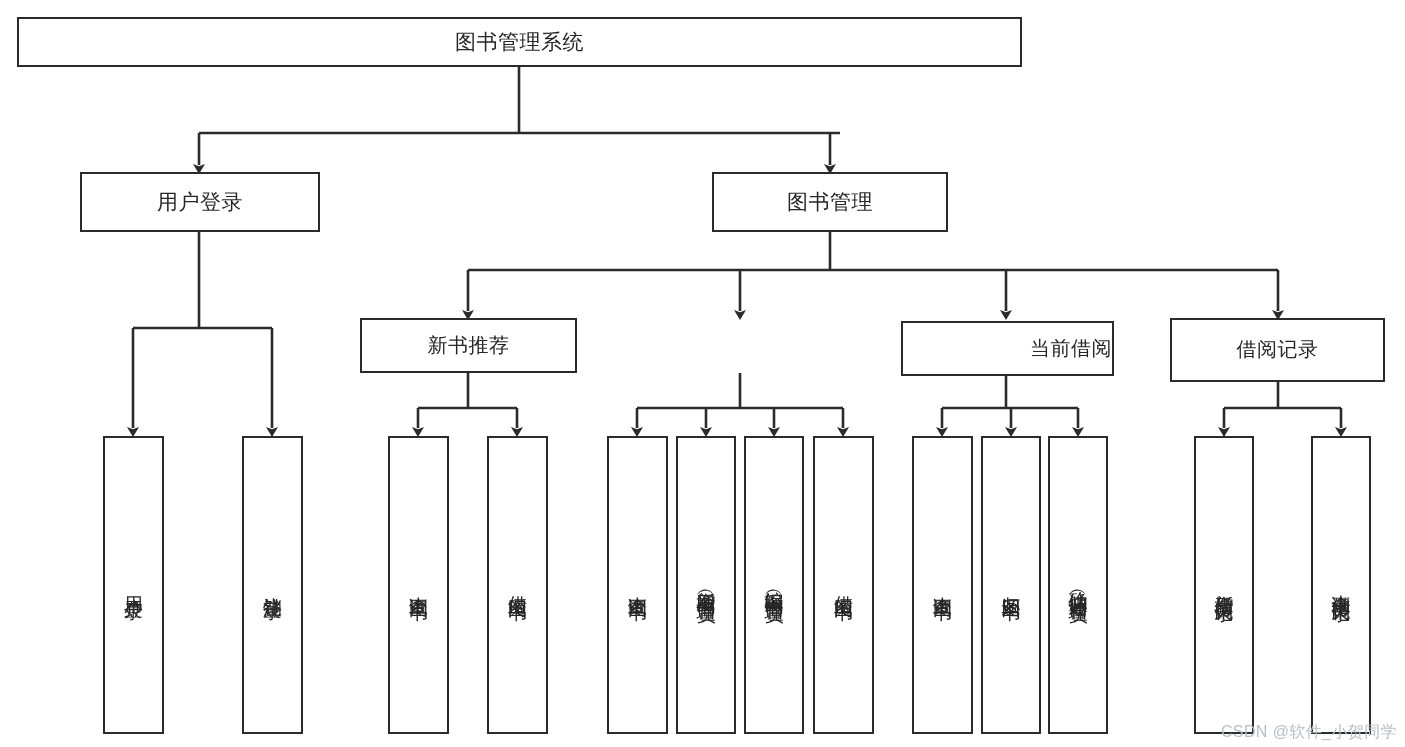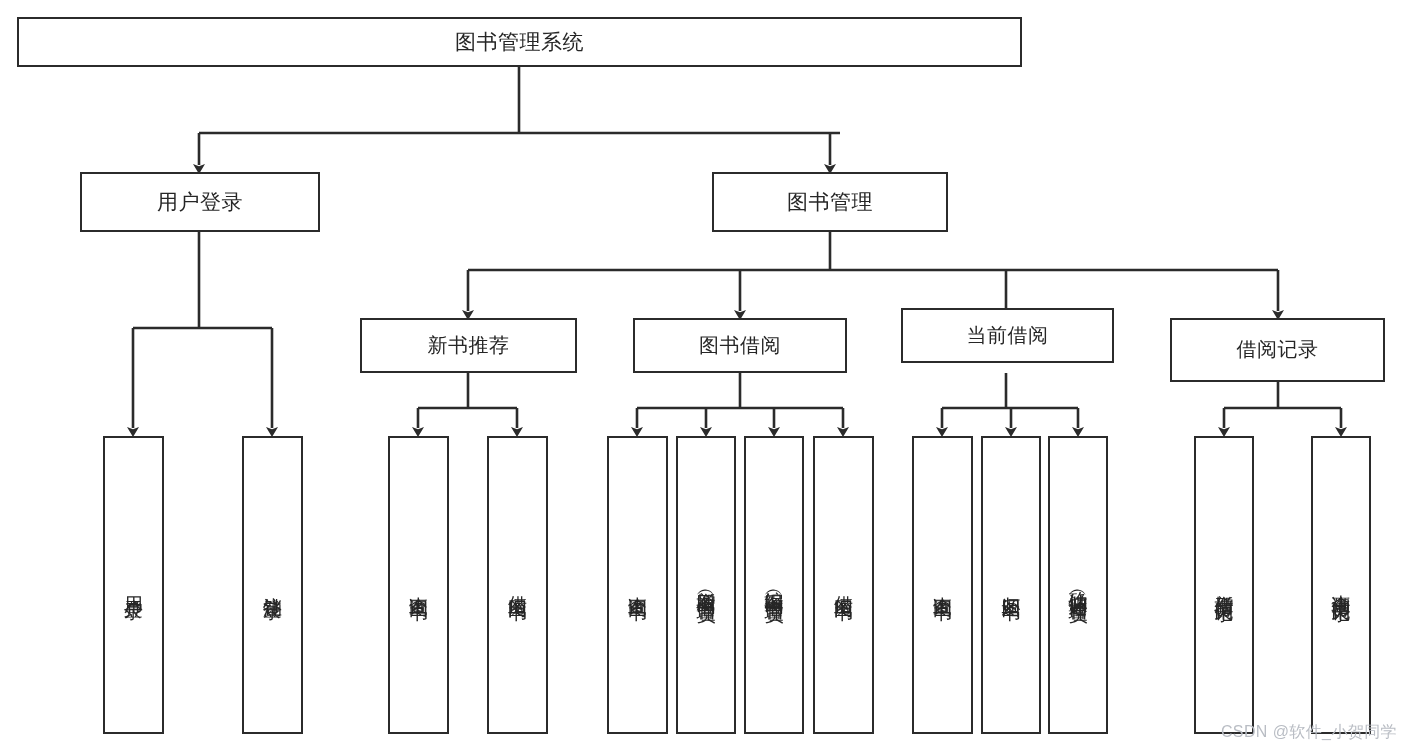--- a/index.html
+++ b/index.html
@@ -137,24 +137,21 @@
   <div class="node lvl2" style="left:80px; top:172px; width:240px; height:60px;">
     <span class="label">用户登录</span>
   </div>
   <div class="node lvl3" style="left:360px; top:318px; width:217px; height:55px;">
     <span class="label">新书推荐</span>
   </div>
 
   <div class="node lvl2" style="left:712px; top:172px; width:236px; height:60px;">
     <span class="label">图书管理</span>
   </div>
-  <div class="node lvl3" style="left:633px; top:318px; width:214px; height:55px;">
-    <span class="label">图书借阅</span>
-  </div>
-  <div class="node lvl3" style="left:901px; top:308px; width:213px; height:55px;">
+  <div class="node lvl3" style="left:901px; top:321px; width:213px; height:55px;justify-content:flex-end;">
     <span class="label">当前借阅</span>
   </div>
   <div class="node lvl3" style="left:1170px; top:318px; width:215px; height:64px;">
     <span class="label">借阅记录</span>
   </div>
 
   <div class="node vertical" style="left:103px; top:436px; width:61px; height:298px;">
     <span class="label">用户登录</span>
   </div>
   <div class="node vertical" style="left:242px; top:436px; width:61px; height:298px;">

